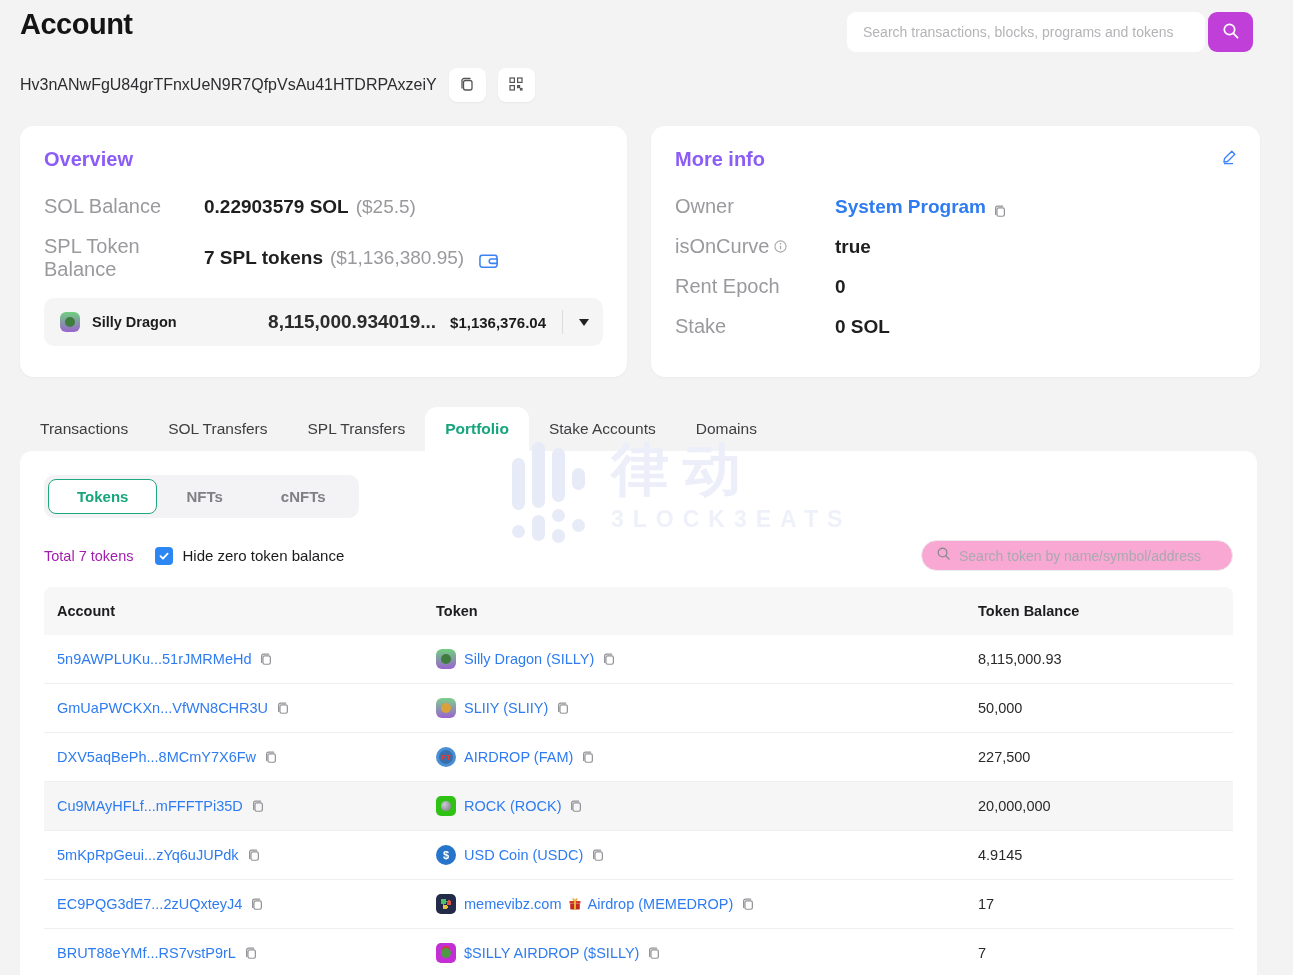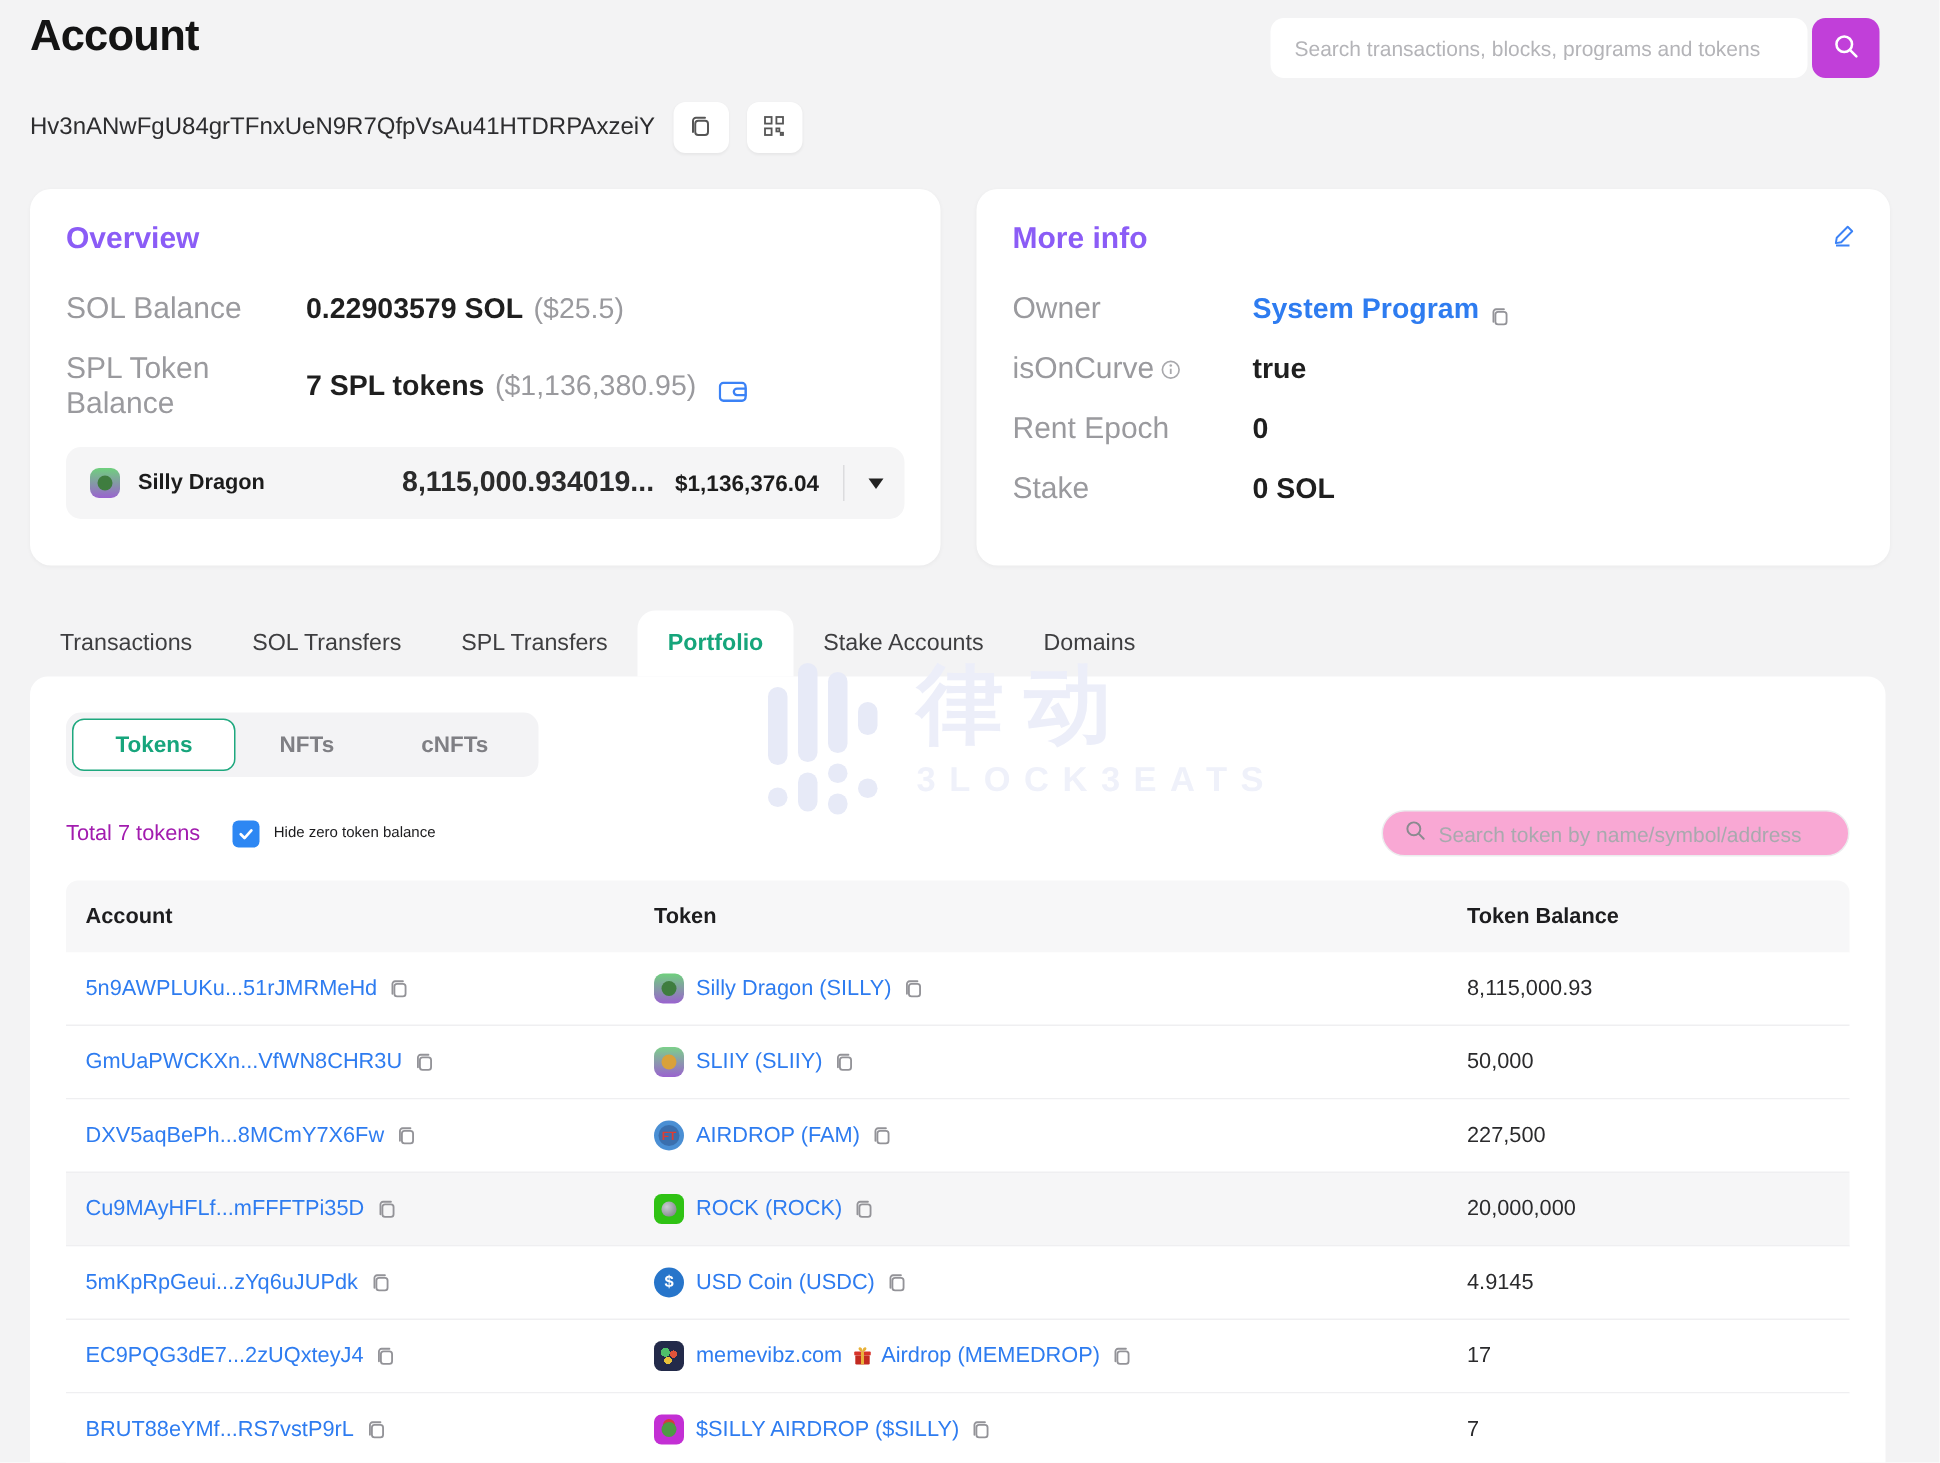--- a/index.html
+++ b/index.html
@@ -69,21 +69,21 @@
     padding:24px; min-height:540px; position:relative;
   }
   .subtab-group { display:inline-flex; background:#f3f3f5; border-radius:10px; padding:4px; }
   .subtab { padding:8px 28px; font-size:15px; font-weight:700; color:#7f7f84; cursor:pointer; border-radius:8px; border:1.5px solid transparent; }
   .subtab.active { background:#fff; border-color:#1ea87e; color:#17a57c; }
   .controls-row { display:flex; align-items:center; justify-content:space-between; margin-top:22px; }
   .controls-left { display:flex; align-items:center; gap:22px; }
   .total-label { color:#a21caf; font-size:14.5px; }
   .chk-wrap { display:flex; align-items:center; gap:9px; cursor:pointer; }
   .checkbox { width:18px; height:18px; border-radius:4px; background:#2d87f3; display:flex; align-items:center; justify-content:center; }
-  .chk-label { font-size:10px; color:#1b1b1d; }
+  .chk-label { font-size:15px; color:#1b1b1d; }
   .token-search {
     display:flex; align-items:center; gap:8px; width:312px; height:31px;
     background:#f9a8d4; border:1px solid #ececee; border-radius:16px; padding:0 14px;
   }
   .token-search input { border:none; background:transparent; outline:none; font-size:14px; color:#333; width:100%;
     font-family:"Liberation Sans","DejaVu Sans",sans-serif; }
   .token-search input::placeholder { color:#a9a9ae; }
   
   .ttable { margin-top:16px; }
   .thead { display:flex; background:#f7f7f8; border-radius:8px 8px 0 0; height:48px; align-items:center; }

